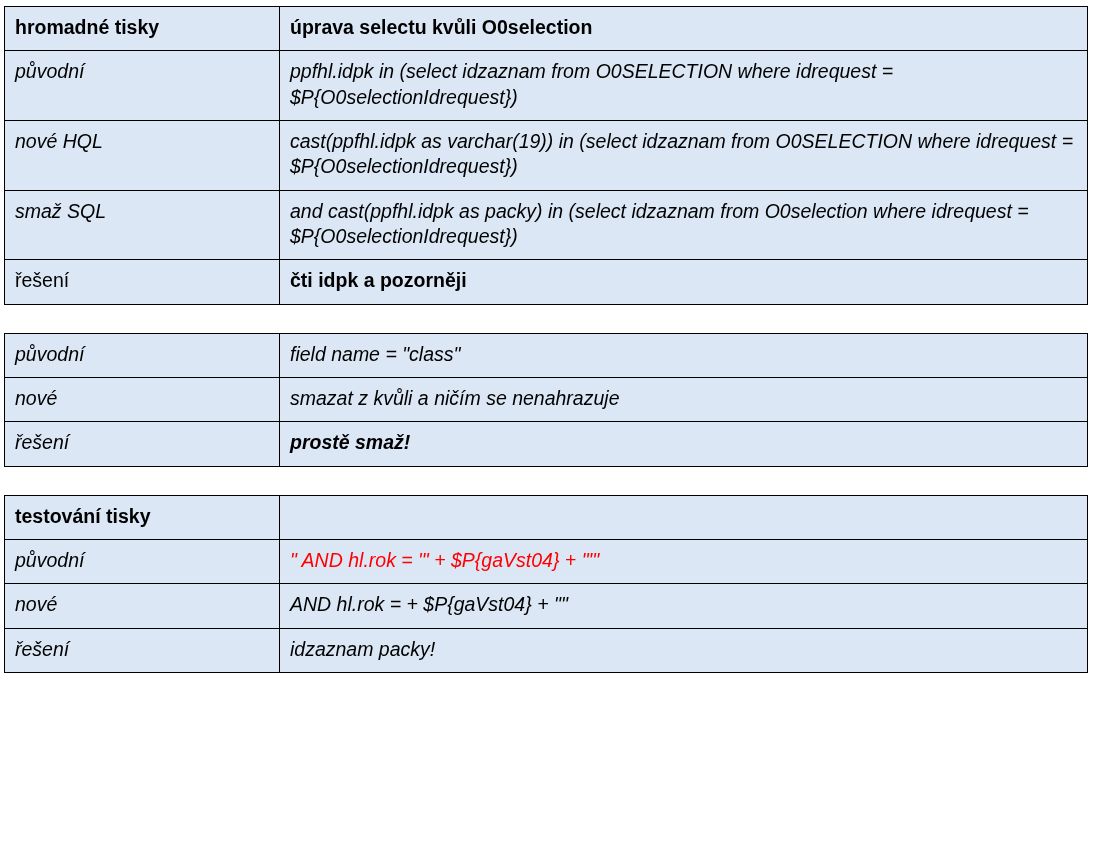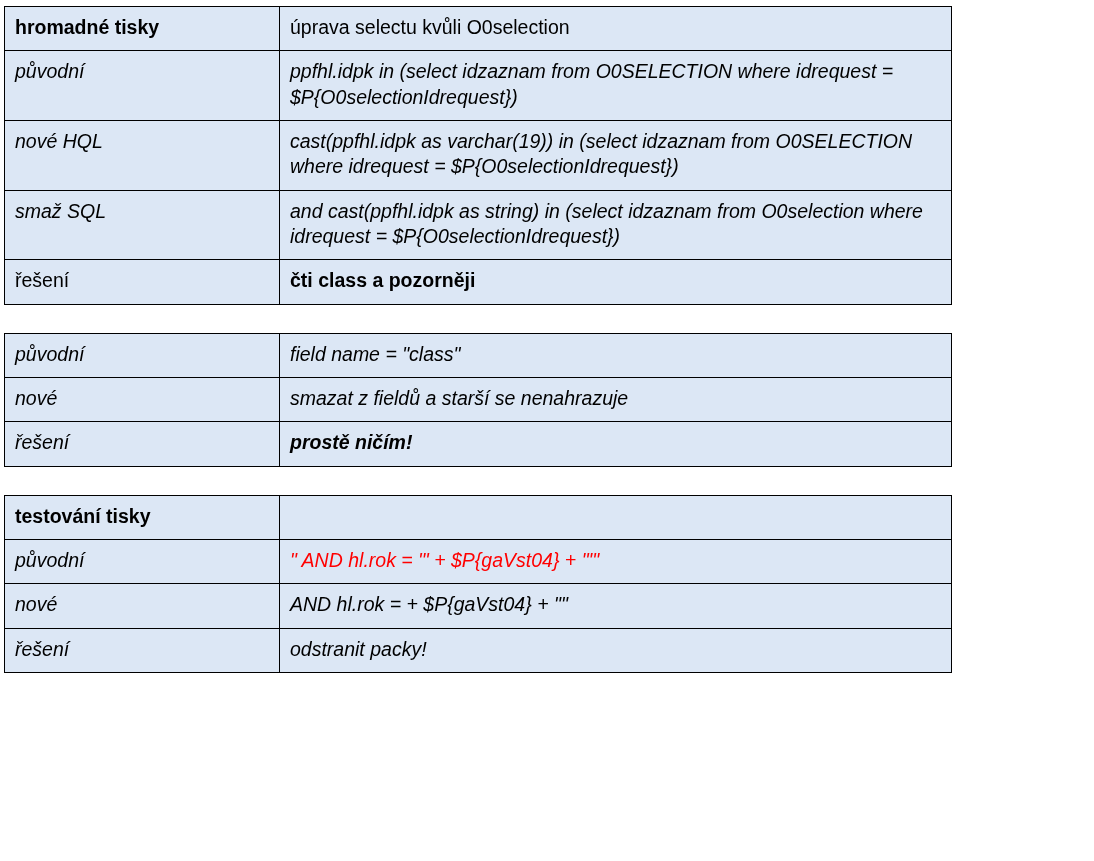--- a/index.html
+++ b/index.html
@@ -15,21 +15,21 @@
     overflow: hidden;
   }
   .page {
     width: 1094px;
     height: 861px;
     position: relative;
     box-sizing: border-box;
     padding: 6px 4px 0 4px;
   }
   table.info {
-    width: 948px;
+    width: 1084px;
     border-collapse: collapse;
     background: #dce7f5;
     border: 1.5px solid #000000;
     table-layout: fixed;
     margin-bottom: 28px;
   }
   table.info td {
     border: 1.5px solid #000000;
     vertical-align: top;
     padding: 8px 10px 10px 10px;
@@ -39,21 +39,21 @@
   td.label-col {
     width: 275px;
   }
   td.head-label {
     font-weight: bold;
     font-size: 20px;
     padding-top: 14px;
     padding-bottom: 18px;
   }
   td.head-val {
-    font-weight: normal;
+    font-weight: bold;
     font-size: 20px;
     padding-top: 14px;
     padding-bottom: 18px;
   }
   tr.head-row td {
     border-bottom-width: 1.5px;
   }
   td.tall {
     padding-top: 14px;
     padding-bottom: 16px;
@@ -90,46 +90,46 @@
       <tr>
         <td class="label-col tall noborder-bottom">původní</td>
         <td class="tall noborder-bottom">ppfhl.idpk in (select idzaznam from O0SELECTION where idrequest = $P{O0selectionIdrequest})</td>
       </tr>
       <tr>
         <td class="label-col tall noborder-top noborder-bottom">nové HQL</td>
         <td class="tall noborder-top noborder-bottom">cast(ppfhl.idpk as varchar(19)) in (select idzaznam from O0SELECTION where idrequest = $P{O0selectionIdrequest})</td>
       </tr>
       <tr>
         <td class="label-col tall noborder-top">smaž SQL</td>
-        <td class="tall noborder-top">and cast(ppfhl.idpk as string) in (select idzaznam from O0selection where idrequest = $P{O0selectionIdrequest})</td>
+        <td class="tall noborder-top">and cast(ppfhl.idpk as packy) in (select idzaznam from O0selection where idrequest = $P{O0selectionIdrequest})</td>
       </tr>
       <tr>
         <td class="label-col">řešení</td>
-        <td class="bold-val">čti class a pozorněji</td>
+        <td class="bold-val">čti idpk a pozorněji</td>
       </tr>
     </tbody>
   </table>
 
   <table class="info">
     <colgroup>
         <col style="width:275px">
         <col>
       </colgroup>
     <tbody>
       <tr>
         <td class="label-col tall noborder-bottom">původní</td>
         <td class="tall noborder-bottom">field name = "class"</td>
       </tr>
       <tr>
         <td class="label-col tall noborder-top">nové</td>
-        <td class="tall noborder-top">smazat z fieldů a starší se nenahrazuje</td>
+        <td class="tall noborder-top">smazat z kvůli a ničím se nenahrazuje</td>
       </tr>
       <tr>
         <td class="label-col tall">řešení</td>
-        <td class="tall bold-val">prostě ničím!</td>
+        <td class="tall bold-val">prostě smaž!</td>
       </tr>
     </tbody>
   </table>
 
   <table class="info">
     <colgroup>
         <col style="width:275px">
         <col>
       </colgroup>
     <tbody>
@@ -140,18 +140,18 @@
       <tr>
         <td class="label-col tall">původní</td>
         <td class="tall red-val">" AND hl.rok = '" + $P{gaVst04} + "'"</td>
       </tr>
       <tr>
         <td class="label-col tall">nové</td>
         <td class="tall"> AND hl.rok =  + $P{gaVst04} + ""</td>
       </tr>
       <tr>
         <td class="label-col tall">řešení</td>
-        <td class="tall">odstranit packy!</td>
+        <td class="tall">idzaznam packy!</td>
       </tr>
     </tbody>
   </table>
 
 </div>
 
 </body></html>

